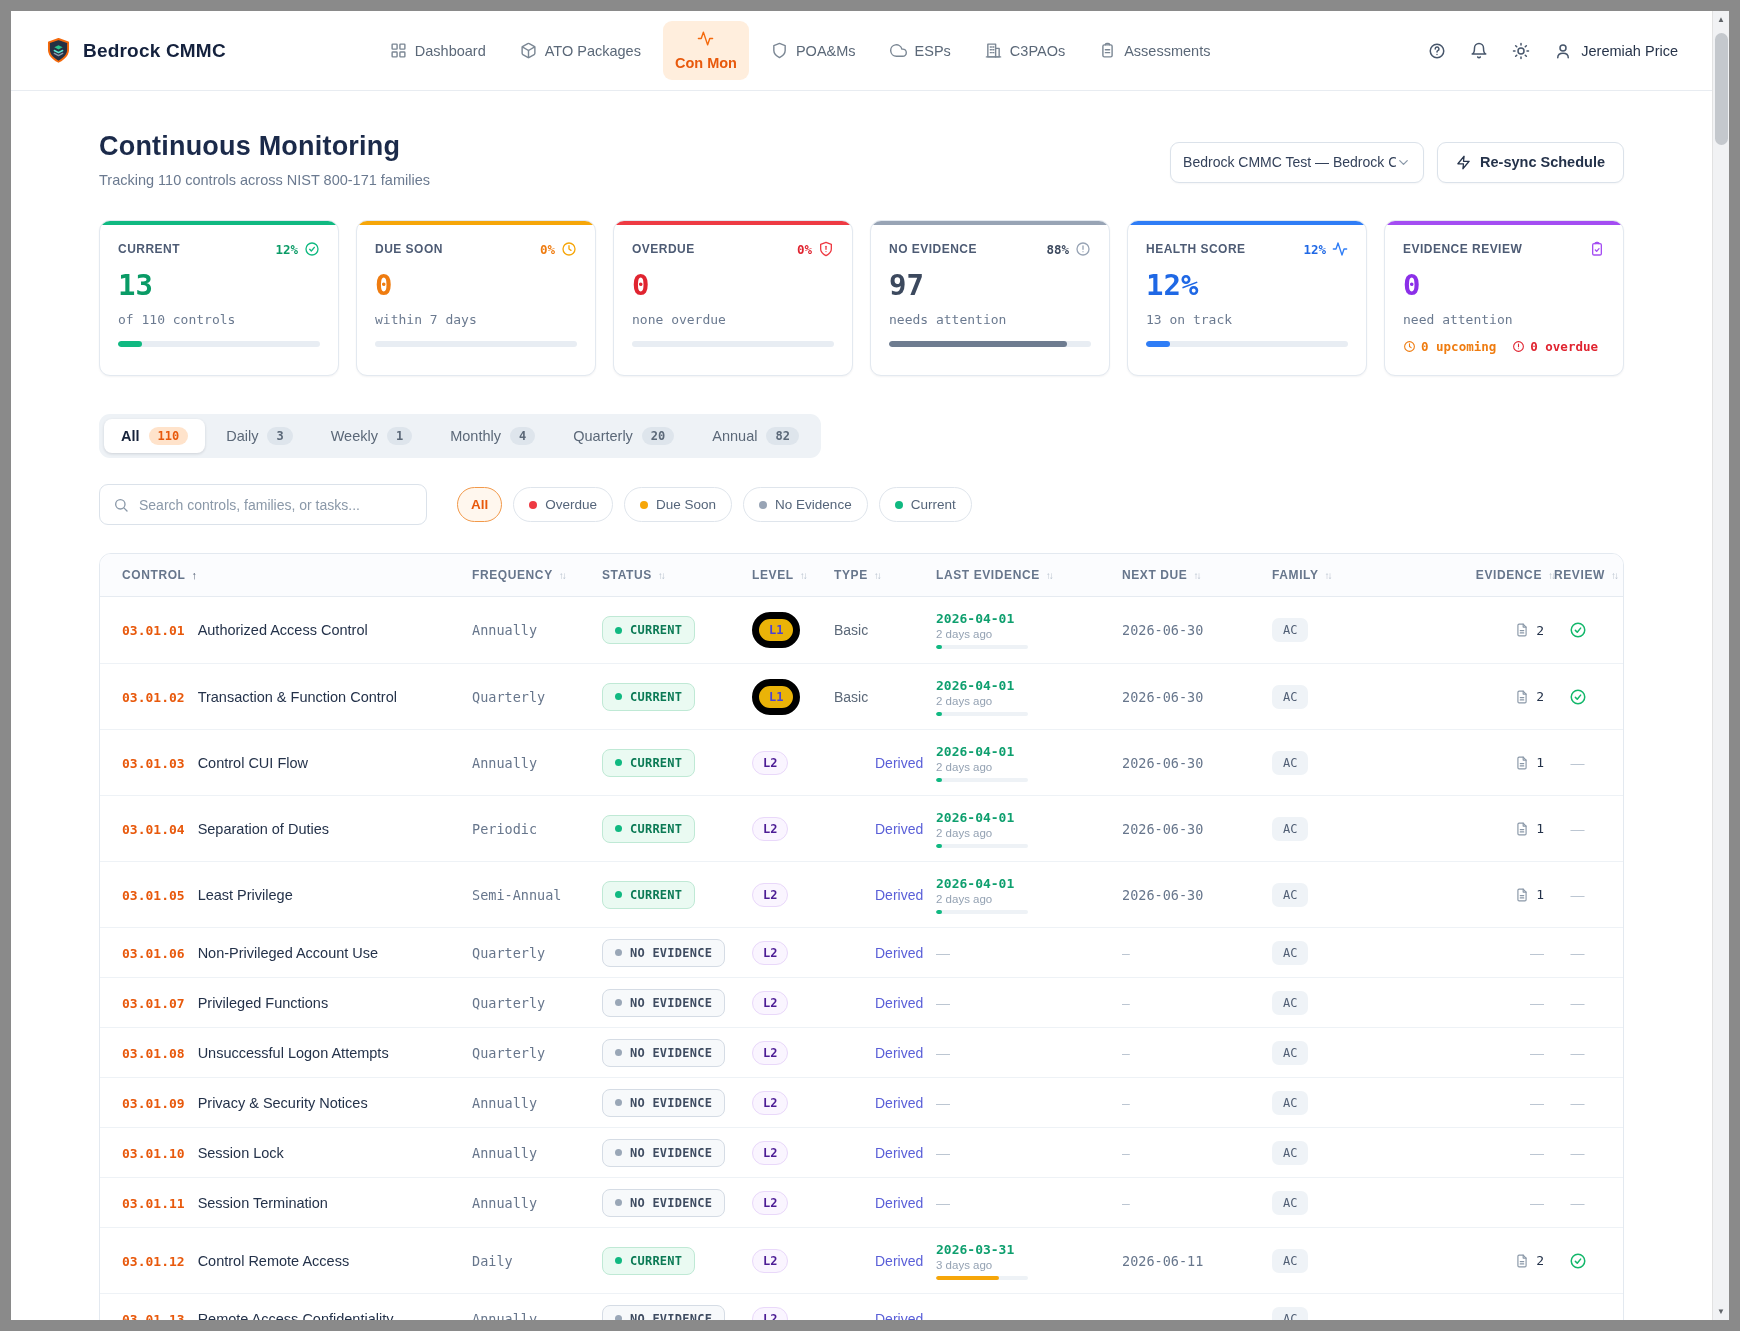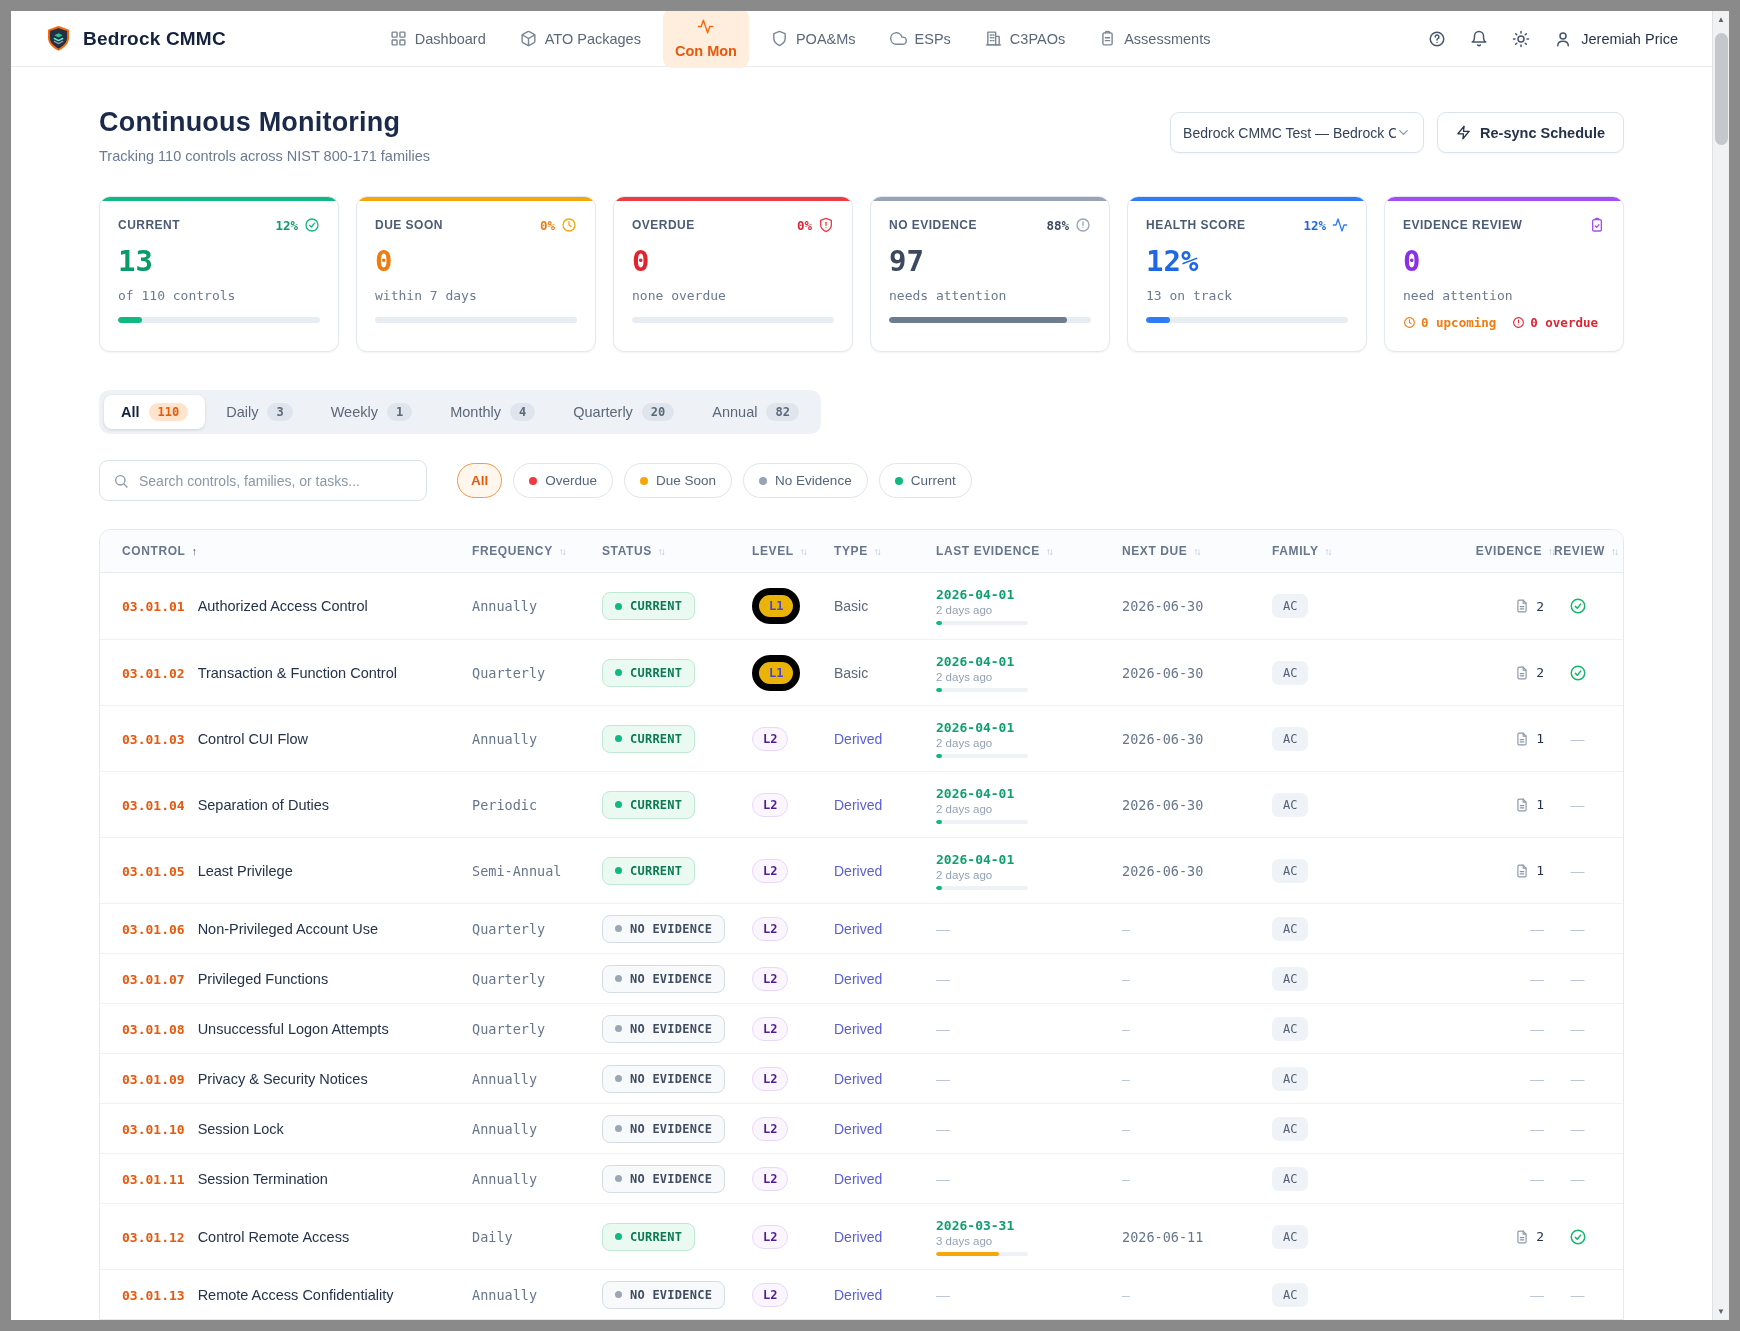--- a/index.html
+++ b/index.html
@@ -5,40 +5,40 @@
   * { margin:0; padding:0; box-sizing:border-box; }
   html,body { width:1740px; height:1331px; overflow:hidden; }
   body { background:#8a8a8a; font-family:"Liberation Sans", sans-serif; position:relative; }
   .mono { font-family:"DejaVu Sans Mono", monospace; }
   .window { position:absolute; left:11px; top:11px; width:1701px; height:1309px; background:#fff; overflow:hidden; }
   
   .scrollbar { position:absolute; right:11px; top:11px; width:17px; height:1309px; background:#f1f2f4; border-left:1px solid #e2e2e2; z-index:50; display:flex; flex-direction:column; justify-content:space-between; align-items:center; }
   .sb-arrow { font-size:8px; color:#5f6368; padding:4px 0; }
   .sb-thumb { position:absolute; top:22px; left:2px; width:13px; height:112px; background:#c4c8cd; border-radius:7px; }
   
-  nav { height:56px; display:flex; align-items:center; padding:0 34px; border-bottom:1px solid #e8ecf1; background:#fff; }
+  nav { height:80px; display:flex; align-items:center; padding:0 34px; border-bottom:1px solid #e8ecf1; background:#fff; }
   .brand { display:flex; align-items:center; gap:11px; }
   .brand-logo { width:27px; height:27px; }
   .brand-name { font-size:19px; font-weight:800; color:#14213d; letter-spacing:.2px; }
   .nav-items { display:flex; align-items:center; gap:10px; margin-left:152px; }
   .nav-item { display:flex; align-items:center; gap:8px; font-size:14.5px; color:#5b6878; padding:9px 12px; border-radius:9px; cursor:pointer; white-space:nowrap; }
   .nav-item .ic { color:#7b8794; }
   .nav-item.active { background:#ffeedd; color:#e8590c; font-weight:600;flex-direction:column; }
   .nav-item.active .ic { color:#f4690c; }
   .nav-right { margin-left:auto; display:flex; align-items:center; gap:24px; }
   .nav-icon { color:#47566b; cursor:pointer; }
   .nav-user { display:flex; align-items:center; gap:9px; font-size:14.5px; color:#27344a; cursor:pointer; }
   .ic { display:inline-flex; }
   .ic svg { width:100%; height:100%; fill:none; stroke:currentColor; stroke-width:2; stroke-linecap:round; stroke-linejoin:round; }
   .ic-17 { width:17px; height:17px; } .ic-18 { width:18px; height:18px; }
   .ic-15 { width:15px; height:15px; } .ic-16 { width:16px; height:16px; }
   .ic-13 { width:13px; height:13px; } .ic-14 { width:14px; height:14px; }
   
   main { padding:0 88px; }
-  .header-row { margin-top:40px; display:flex; justify-content:space-between; align-items:flex-start; }
+  .header-row { margin-top:40px; display:flex; justify-content:space-between; align-items:center; }
   .page-title { font-size:27px; font-weight:800; color:#1b2a4a; letter-spacing:.2px; }
   .page-sub { font-size:14.5px; color:#6b7a90; margin-top:10px; }
   .header-controls { display:flex; gap:13px; margin-top:5px; }
   .pkg-select { width:254px; height:41px; border:1px solid #dbe2ea; border-radius:9px; background:#fff; display:flex; align-items:center; padding:0 12px; font-size:14px; color:#33415a; cursor:pointer; box-shadow:0 1px 2px rgba(16,24,40,.04); }
   .pkg-select .txt { flex:1; white-space:nowrap; overflow:hidden; }
   .pkg-select .ic { color:#8a98a8; }
   .resync-btn { height:41px; border:1px solid #dbe2ea; border-radius:9px; background:#fff; display:flex; align-items:center; gap:9px; padding:0 18px; font-size:14.5px; font-weight:600; color:#24324a; cursor:pointer; box-shadow:0 1px 2px rgba(16,24,40,.04); }
   
   .stats { margin-top:32px; display:grid; grid-template-columns:repeat(6,1fr); gap:17px; }
   .card { position:relative; border:1px solid #e3e9f0; border-radius:11px; background:#fff; padding:20px 18px 18px; box-shadow:0 1px 2px rgba(16,24,40,.05); overflow:hidden; min-height:156px; }
@@ -84,21 +84,21 @@
   .c-name { font-size:14.5px; color:#24324a; }
   .c-freq { font-size:13.5px; color:#67768c; }
   .status-pill { display:inline-flex; align-items:center; gap:8px; font-size:12px; font-weight:700; padding:6px 12px; border-radius:8px; letter-spacing:.02em; white-space:nowrap; }
   .status-pill .dot { width:7px; height:7px; border-radius:50%; }
   .st-current { color:#0b7a55; background:#eafaf2; border:1px solid #bfe9d5; } .st-current .dot { background:#10b981; }
   .st-noev { color:#3f4c61; background:#f7f9fb; border:1px solid #d5dce5; } .st-noev .dot { background:#9aa7b7; }
   .lvl { display:inline-flex; font-size:12px; font-weight:600; padding:4px 10px; border-radius:999px; }
   .lvl-L1 { color:#4a43d6; background:#eab308; border:7px solid #000000; }
   .lvl-L2 { color:#4c1d95; background:#faf5ff; border:1px solid #e9d8fa; }
   .c-type { font-size:14px; }
-  .type-Basic { color:#5b6878; } .type-Derived { color:#5a5fd8; }
+  .type-Basic { color:#5b6878; } .type-Derived { color:#5a5fd8;margin-left:41px; }
   .c-lastev .d { font-size:13px; font-weight:700; color:#0e9f6e; }
   .c-lastev .a { font-size:11.5px; color:#94a2b3; margin-top:2px; }
   .c-lastev .bar { margin-top:5px; width:92px; height:4px; border-radius:3px; background:#eef2f6; overflow:hidden; }
   .c-lastev .bar i { display:block; height:100%; border-radius:3px; }
   .c-next { font-size:13.5px; color:#67768c; }
   .dash { color:#bcc6d2; font-size:14px; }
   .fam { display:inline-flex; font-size:12px; color:#515f75; background:#eff3f7; border-radius:7px; padding:5px 11px; }
   .c-evid { display:flex; align-items:center; justify-content:flex-end; gap:7px; padding-right:10px; }
   .c-evid .cnt { font-size:13px; color:#24324a; }
   .c-evid .ic { color:#8a98a8; }

